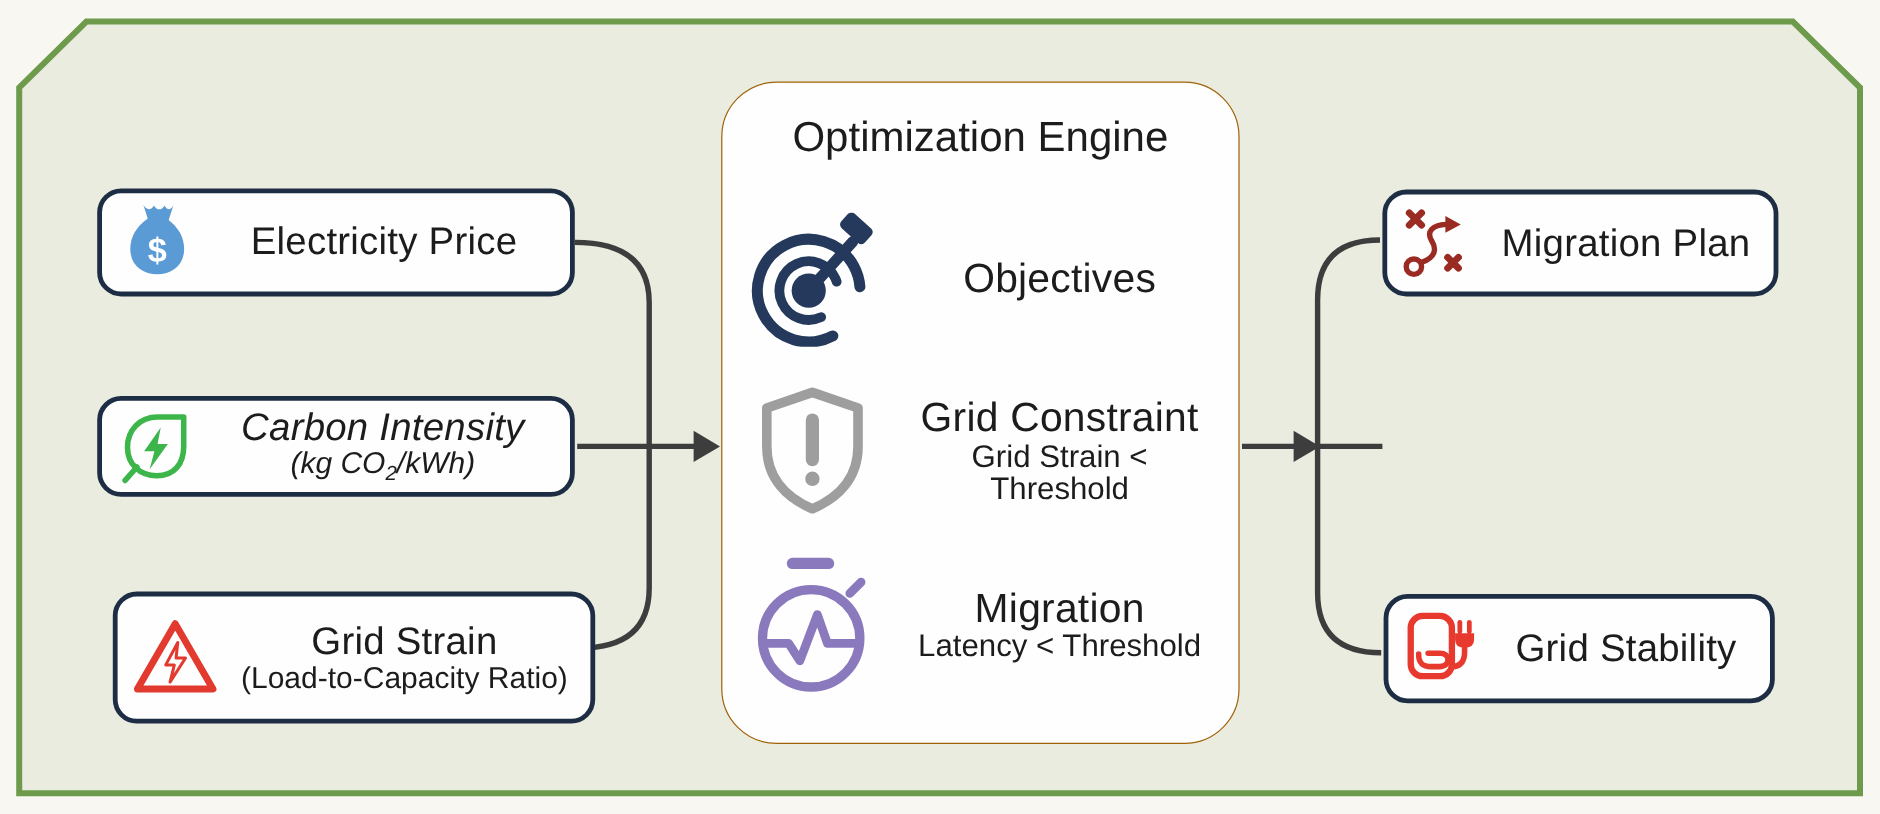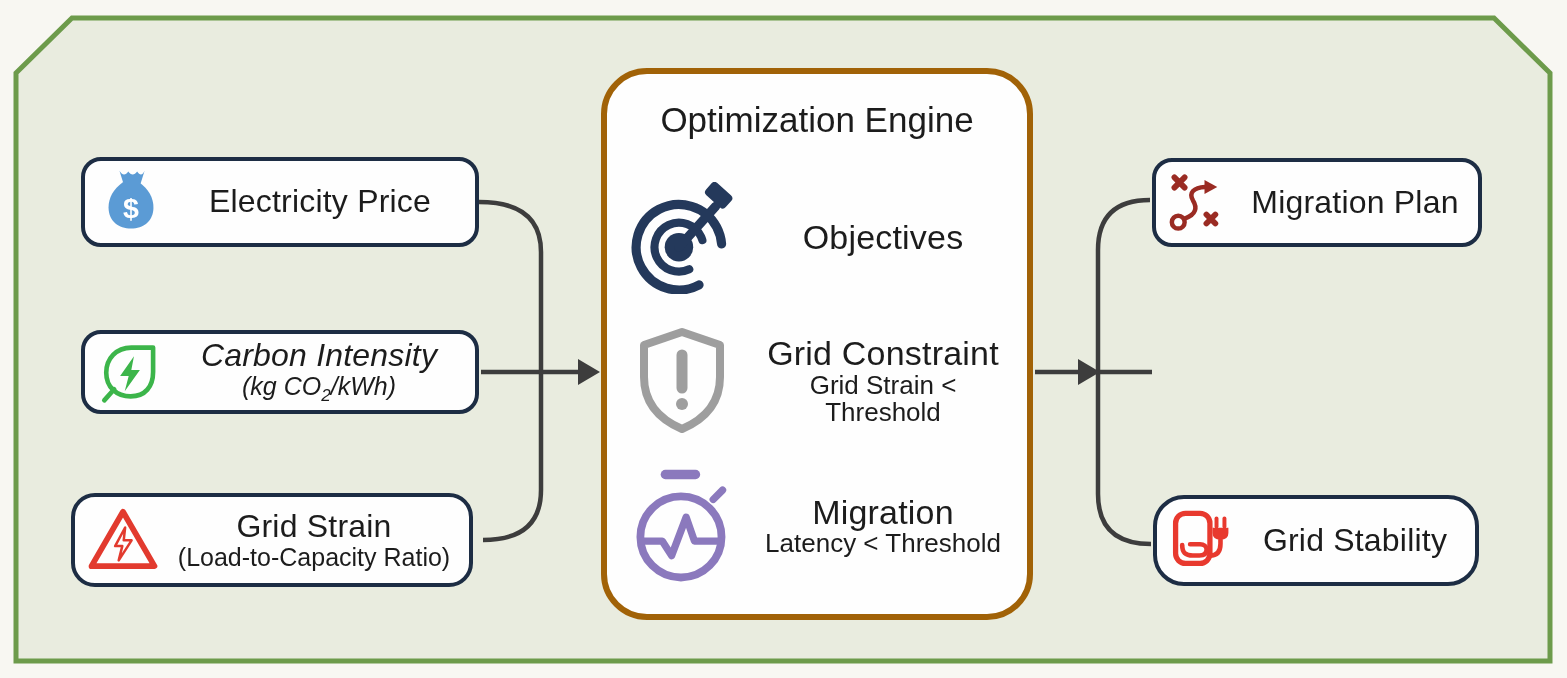--- a/index.html
+++ b/index.html
@@ -13,21 +13,21 @@
     position:absolute;background:#fefefe;border:4px solid #1d2d44;border-radius:20px;
     display:flex;align-items:center;box-sizing:border-box;
   }
   .node .icon{flex:0 0 auto;display:flex;align-items:center;justify-content:center;margin-left:12px;}
   .node .txt{flex:1 1 auto;text-align:center;padding:0 10px;}
   .label{font-size:32px;line-height:1.05;letter-spacing:.2px;}
   .sub{font-size:25px;line-height:1.05;margin-top:1px;}
   .sub sub{font-size:0.68em;}
   #engine{
     position:absolute;left:601px;top:68px;width:432px;height:552px;box-sizing:border-box;
-    background:#fefefe;border:6px solid #a16207;border-radius:46px;
+    background:#fefefe;border:1px solid #a16207;border-radius:46px;
   }
   #engine .engine-title{
     position:absolute;top:26px;left:0;right:0;text-align:center;font-size:35px;
   }
   .engine-row{
     position:absolute;left:16px;right:14px;height:128px;
     display:flex;align-items:center;gap:16px;
   }
   .engine-row .icon{flex:0 0 118px;display:flex;align-items:center;justify-content:center;}
   .engine-row .txt{flex:1 1 auto;text-align:center;padding-right:4px;}
@@ -73,21 +73,21 @@
         <path d="M26 76 L 11 93" stroke-width="7" stroke-linecap="round"></path>
         <path d="M56 26 L 35 56 H 48 L 42 79 L 65 47 H 52 Z" fill="#3cb54a" stroke="none"></path>
       </svg>
     </span>
     <span class="txt">
       <span class="label">Carbon Intensity</span><br>
       <span class="sub"><span>(kg CO</span><sub>2</sub><span>/kWh)</span></span>
     </span>
   </div>
 
-  <div class="node" id="in3" style="left:71px;top:493px;width:402px;height:94px;border-radius:24px;">
+  <div class="node" id="in3" style="left:94px;top:493px;width:402px;height:110px;">
     <span class="icon">
       <svg width="72" height="68" viewBox="0 0 100 95">
         <path d="M50 8 L 94 84 H 6 Z" fill="none" stroke="#e23a2e" stroke-width="8" stroke-linejoin="round"></path>
         <path d="M53 30 L 39 56 H 49 L 44 76 L 62 48 H 51 Z" fill="none" stroke="#e23a2e" stroke-width="3.5" stroke-linejoin="round"></path>
       </svg>
     </span>
     <span class="txt">
       <span class="label">Grid Strain</span><br>
       <span class="sub">(Load-to-Capacity Ratio)</span>
     </span>
@@ -150,21 +150,21 @@
         <path d="M27 74 C 44 68 46 57 39 46 C 32 34 40 26 58 25" stroke-width="7" stroke-linecap="round"></path>
         <polygon points="57,14 77,25 57,36" fill="#9a2b23" stroke="none"></polygon>
       </svg>
     </span>
     <span class="txt">
       <span class="label">Migration Plan</span>
     </span>
   </div>
 
 
-  <div class="node" id="out3" style="left:1153px;top:495px;width:326px;height:91px;border-radius:31px;">
+  <div class="node" id="out3" style="left:1153px;top:495px;width:326px;height:91px;">
     <span class="icon">
       <svg width="66" height="66" viewBox="0 0 100 100" fill="none" stroke="#e8392e">
         <rect x="10" y="8" width="52" height="76" rx="15" stroke-width="8"></rect>
         <path d="M20 56 C 20 68 25 72 36 72 L 46 72 C 54 72 57 68 57 63 C 57 58 53 55 47 55 L 32 55" stroke-width="7" stroke-linecap="round"></path>
         <path d="M62 72 C 74 72 78 64 78 54 L 78 48" stroke-width="7" stroke-linecap="round"></path>
         <path d="M66 30 h24 v8 q0 10 -12 10 q-12 0 -12 -10 z" fill="#e8392e" stroke="none"></path>
         <line x1="72" y1="28" x2="72" y2="16" stroke-width="6" stroke-linecap="round"></line>
         <line x1="84" y1="28" x2="84" y2="16" stroke-width="6" stroke-linecap="round"></line>
       </svg>
     </span>

